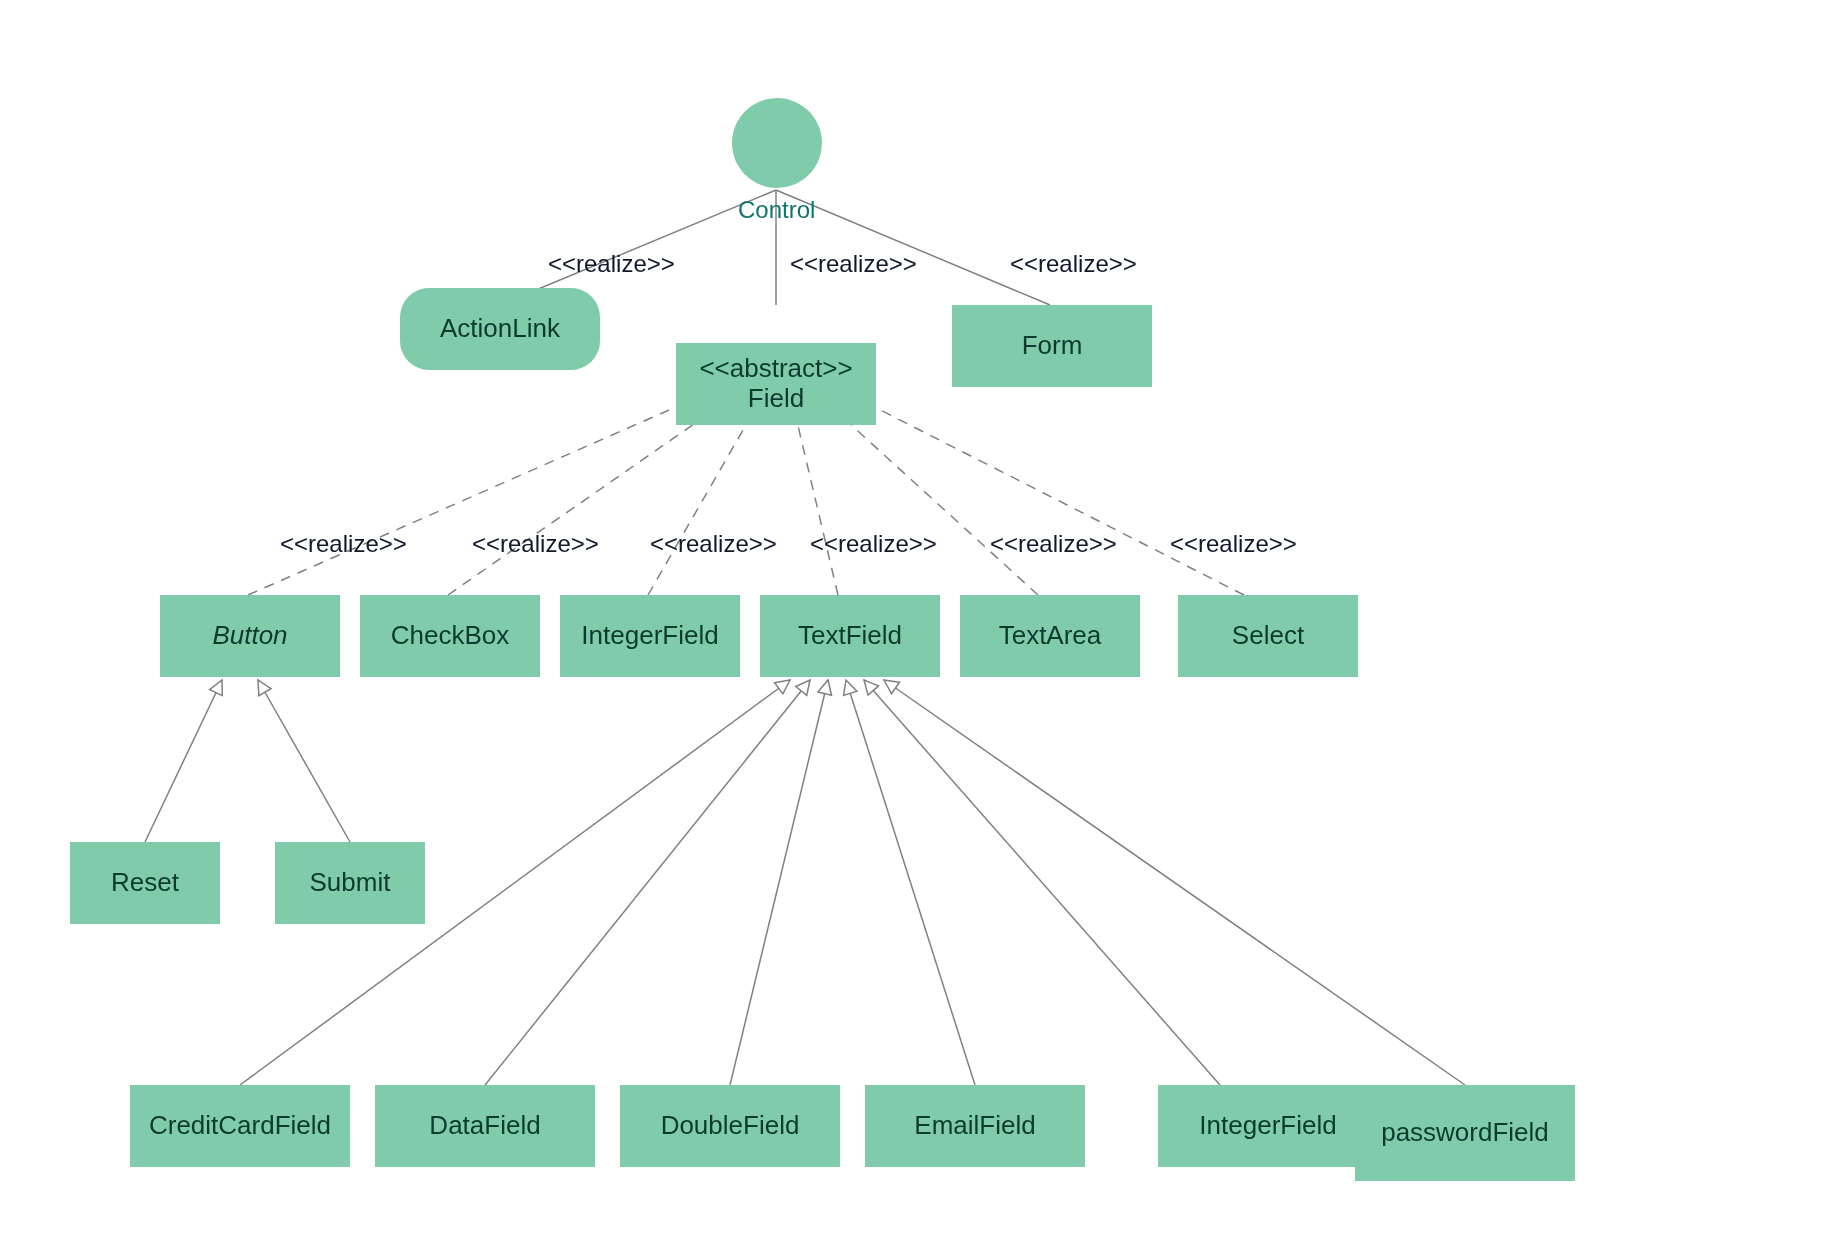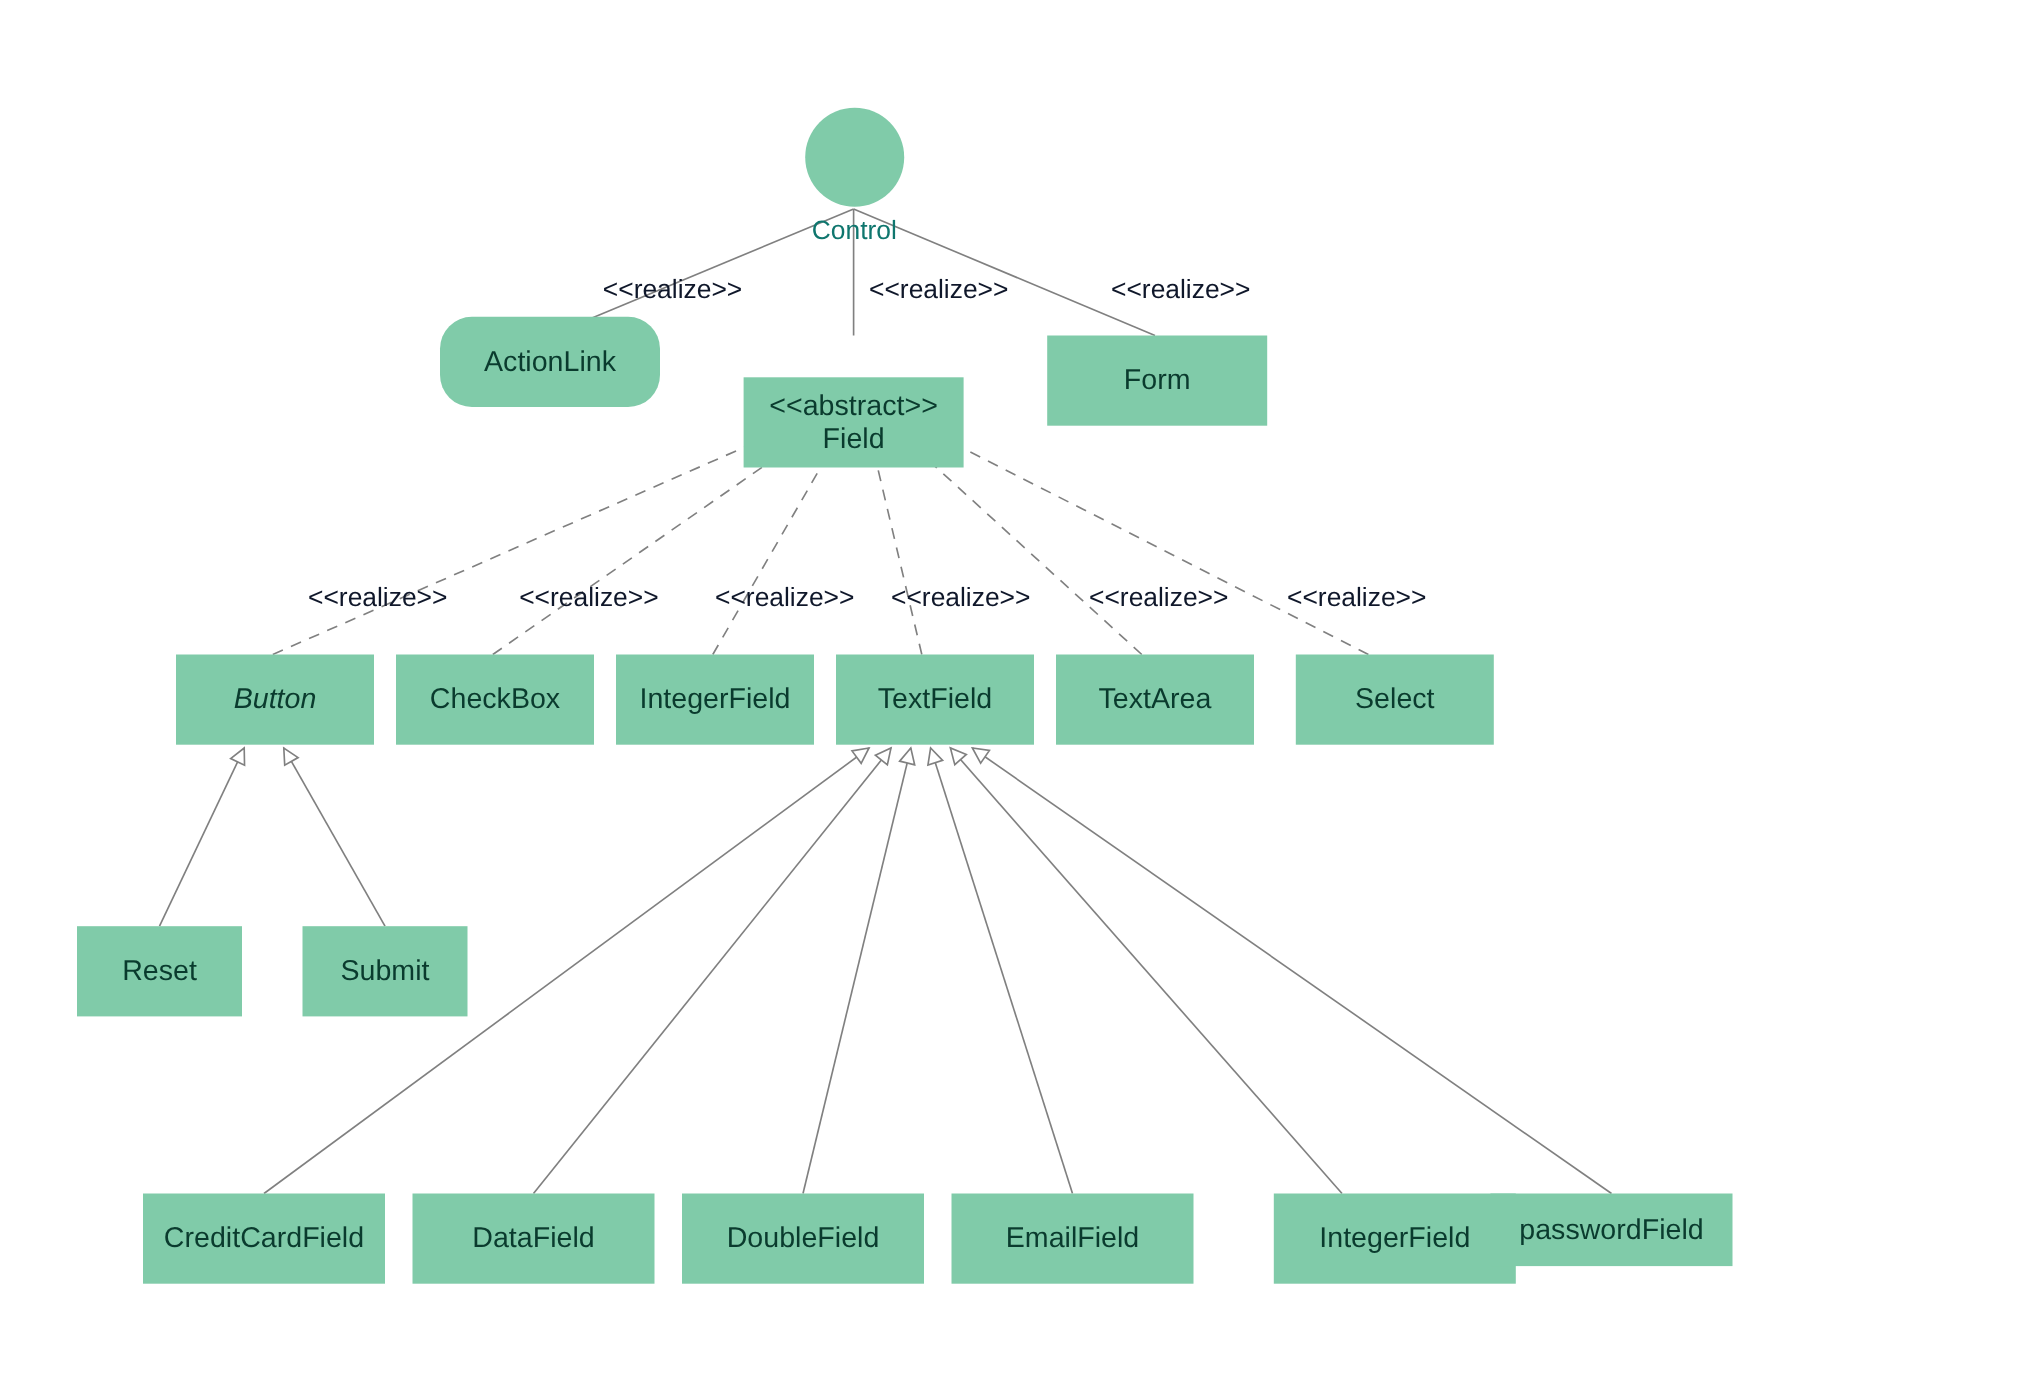--- a/index.html
+++ b/index.html
@@ -138,15 +138,15 @@
 </div>
 <div class="node box" style="left:620px;  top:1085px; width:220px; height:82px;">
   <span>DoubleField</span>
 </div>
 <div class="node box" style="left:865px;  top:1085px; width:220px; height:82px;">
   <span>EmailField</span>
 </div>
 <div class="node box" style="left:1110px; top:1085px; width:220px; height:82px;margin-left:48px;">
   <span>IntegerField</span>
 </div>
-<div class="node box" style="left:1355px; top:1085px; width:220px; height:66px;">
+<div class="node box" style="left:1355px; top:1085px; width:220px; height:96px;">
   <span>passwordField</span>
 </div>
 
 </body></html>

